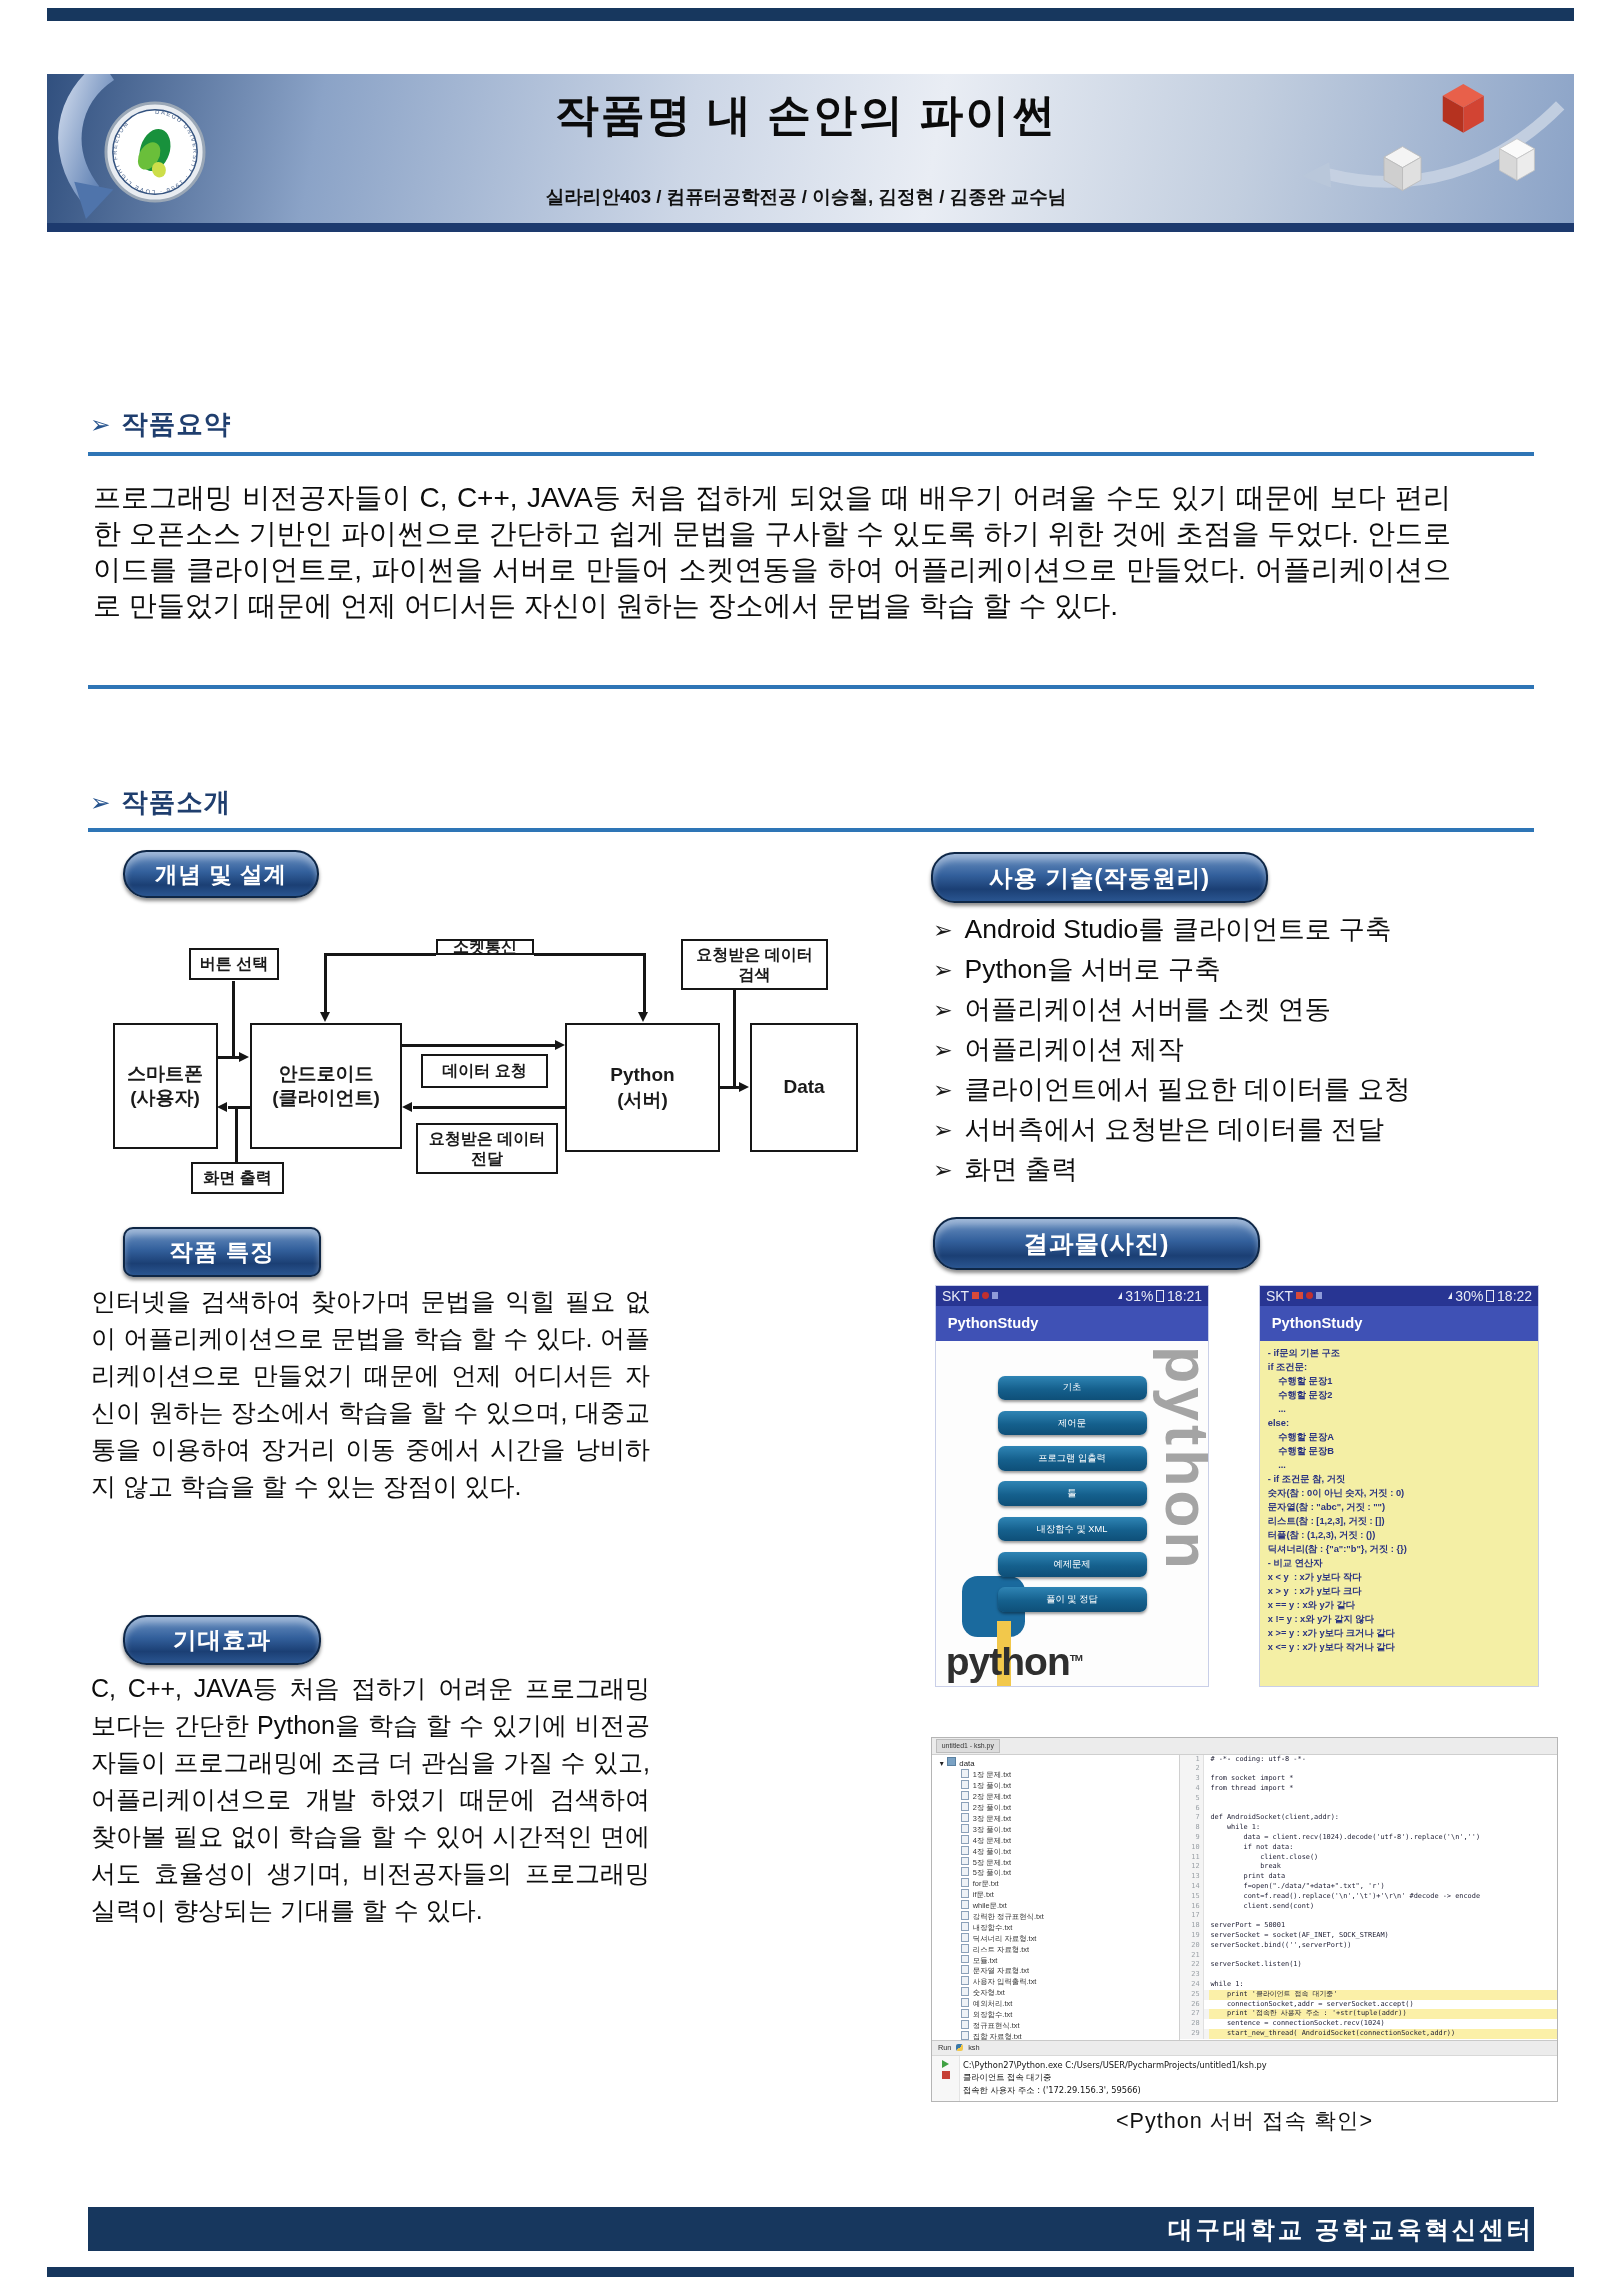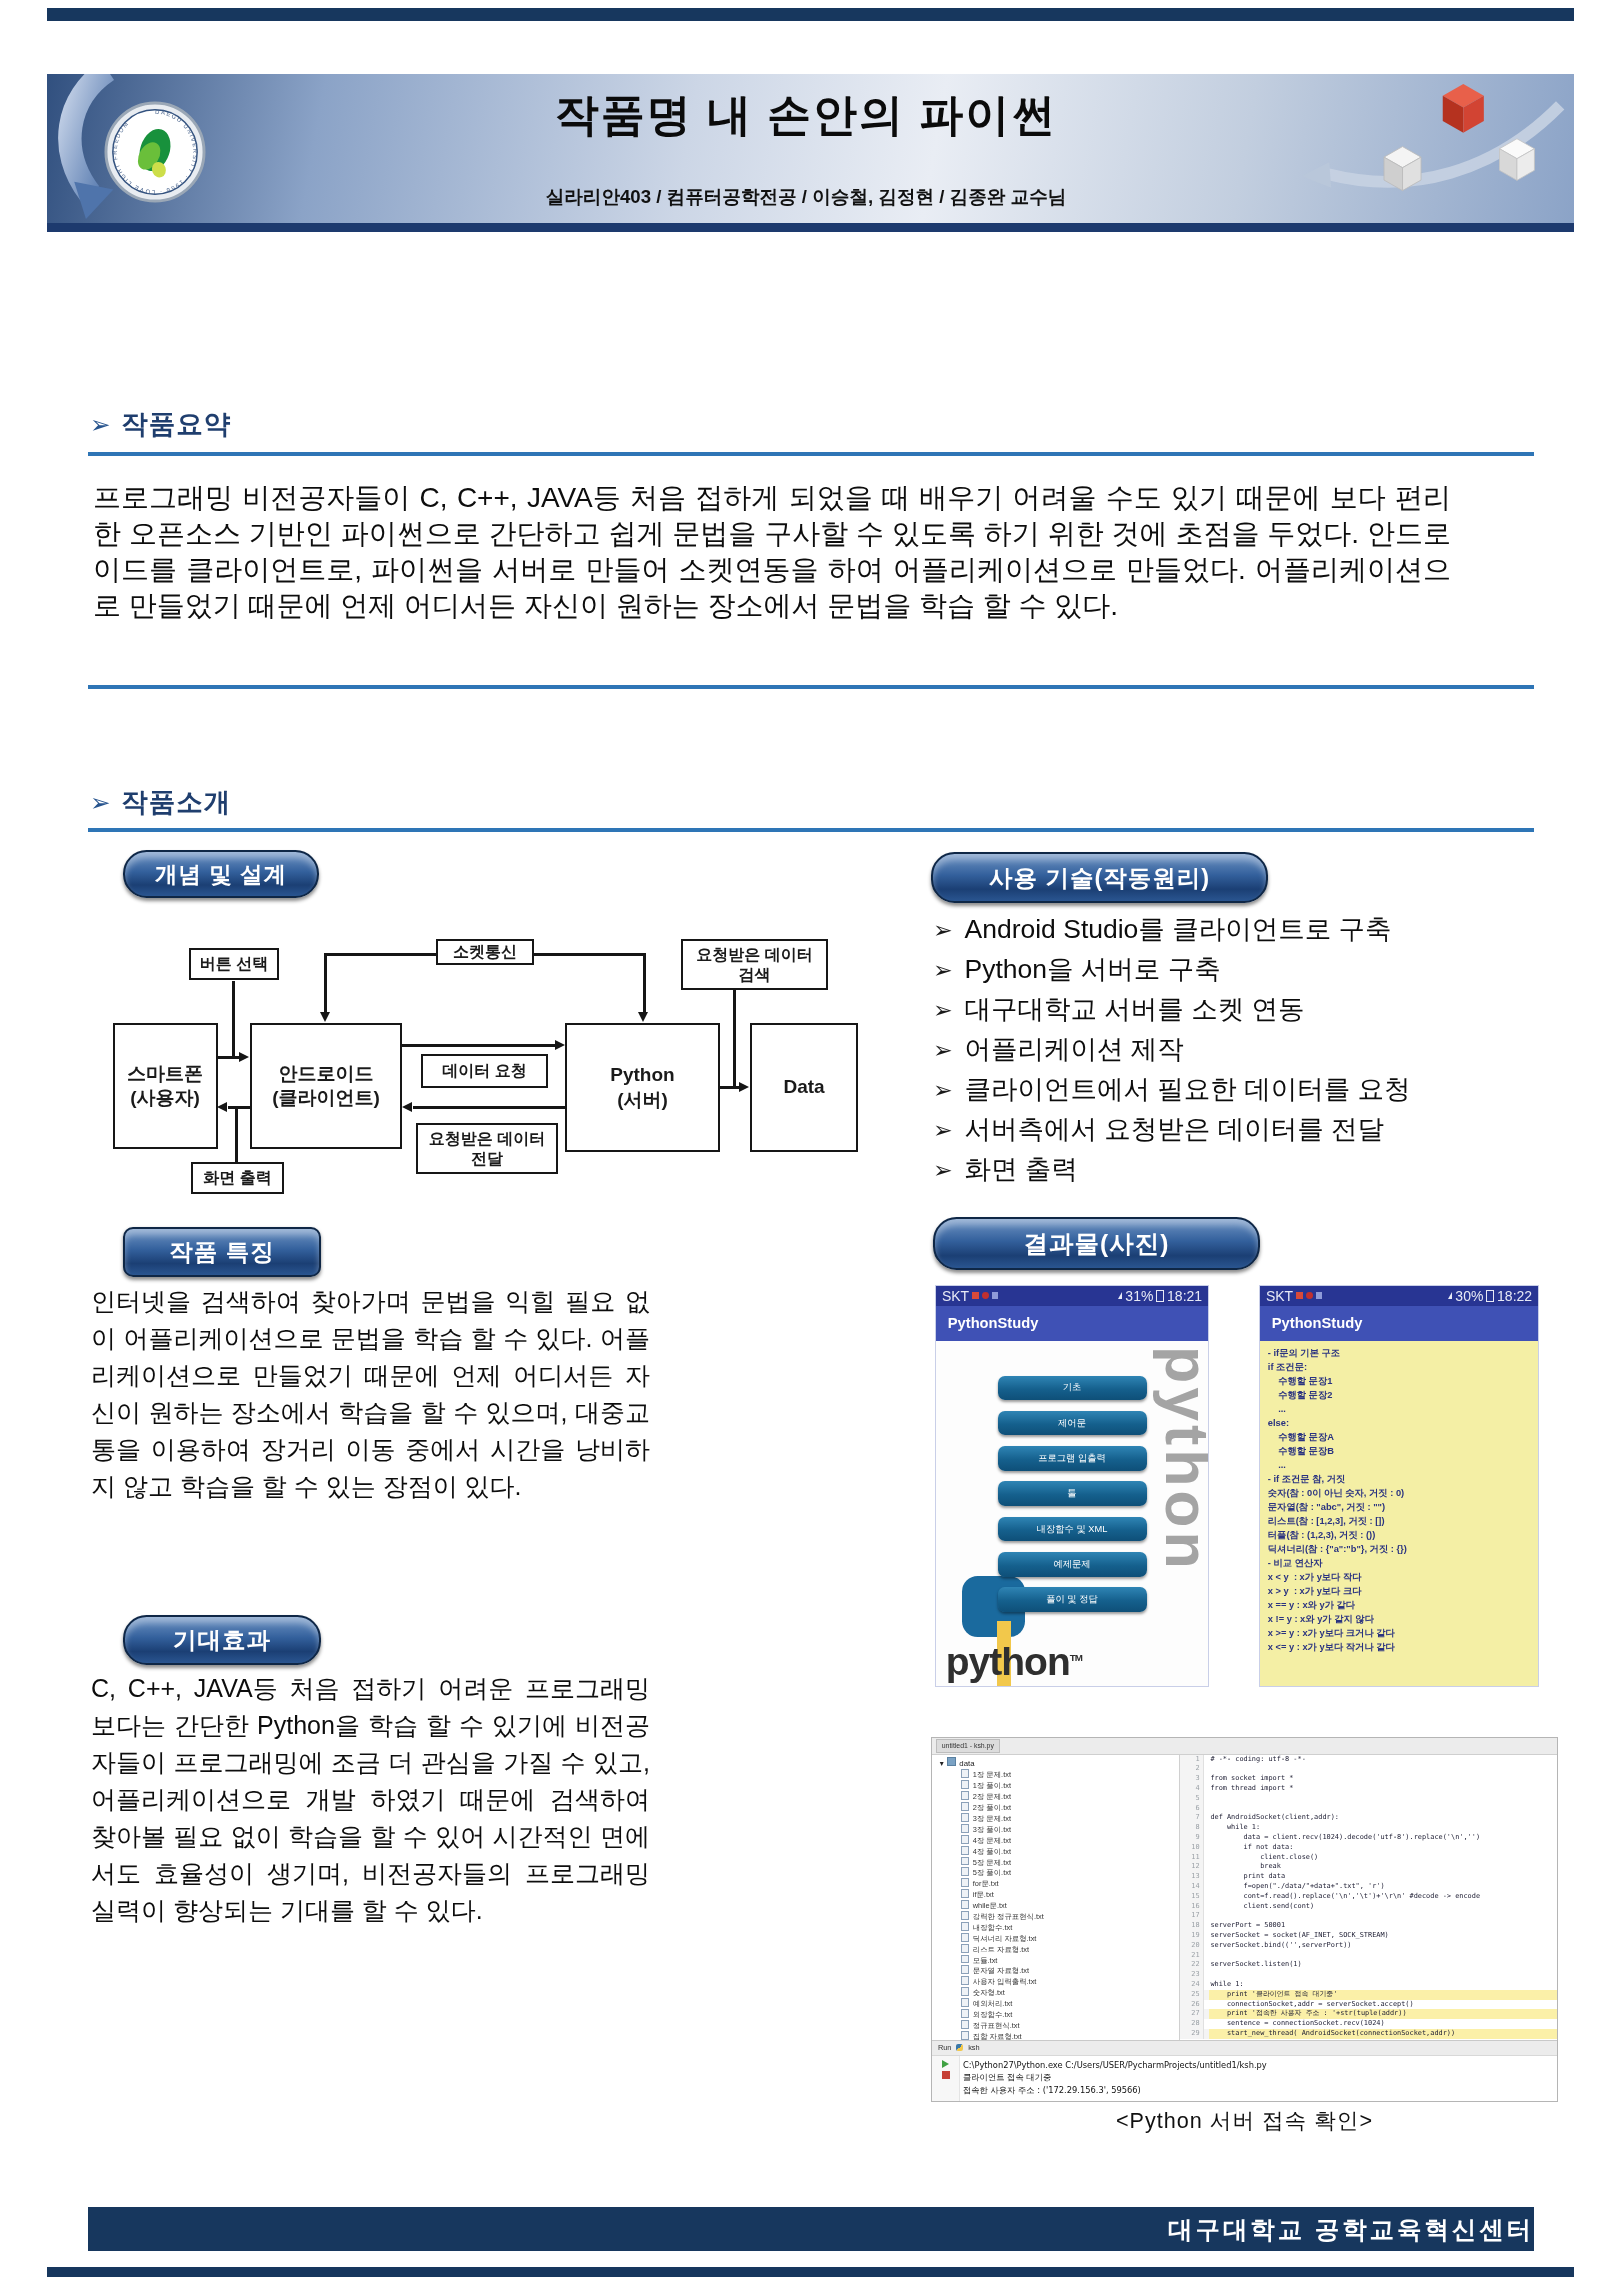--- a/index.html
+++ b/index.html
@@ -182,21 +182,21 @@
   <div class="sec-head" style="left:90px;top:784px;">
     <span class="arr">➢</span><span>작품소개</span>
   </div>
   <div class="rule" style="left:88px;top:828px;width:1446px;"></div>
 
   <div class="pill" style="left:123px;top:850px;width:192px;height:44px;font-size:22.5px;">개념 및 설계</div>
 
   <div class="diagram">
 
     <div class="dg-box dg-label" style="left:96px;top:41px;width:90px;height:32px;">버튼 선택</div>
-    <div class="dg-box dg-label" style="left:343px;top:32px;width:98px;height:26px;">소켓통신</div>
+    <div class="dg-box dg-label" style="left:343px;top:32px;width:98px;height:16px;">소켓통신</div>
     <div class="dg-box dg-label" style="left:588px;top:32px;width:147px;height:51px;">요청받은 데이터
 검색</div>
     <div class="dg-box dg-label" style="left:328px;top:147px;width:127px;height:34px;">데이터 요청</div>
     <div class="dg-box dg-label" style="left:323px;top:216px;width:142px;height:51px;">요청받은 데이터
 전달</div>
     <div class="dg-box dg-label" style="left:98px;top:255px;width:93px;height:32px;">화면 출력</div>
 
     <div class="dg-box dg-node" style="left:19.6px;top:116px;width:105px;height:126px;">스마트폰
 (사용자)</div>
     <div class="dg-box dg-node" style="left:157px;top:116px;width:152px;height:126px;">안드로이드
@@ -223,21 +223,21 @@
     <div class="dg-line" style="left:640px;top:83px;width:2.9px;height:98px;"></div>
     <div class="dg-line" style="left:142px;top:201px;width:2.9px;height:54px;"></div>
     <div class="dg-line" style="left:135px;top:199px;width:21.6px;height:2.9px;"></div>
     <div class="ah l" style="left:124px;top:195px;"></div>
   </div>
 
   <div class="pill" style="left:931px;top:852px;width:333px;height:47px;font-size:23.5px;">사용 기술(작동원리)</div>
   <div class="tech-list">
       <div class="tech-item">Android Studio를 클라이언트로 구축</div>
       <div class="tech-item">Python을 서버로 구축</div>
-      <div class="tech-item">대구대학교 서버를 소켓 연동</div>
+      <div class="tech-item">어플리케이션 서버를 소켓 연동</div>
       <div class="tech-item">어플리케이션 제작</div>
       <div class="tech-item">클라이언트에서 필요한 데이터를 요청</div>
       <div class="tech-item">서버측에서 요청받은 데이터를 전달</div>
       <div class="tech-item">화면 출력</div>
     </div>
 
   <div class="pill" style="left:123px;top:1227px;width:194px;height:46px;font-size:23.5px;border-radius:10px;">작품 특징</div>
   <div class="body-text" style="left:91px;top:1283px;width:559px;font-size:25px;line-height:37px;"> 인터넷을 검색하여 찾아가며 문법을 익힐 필요 없이 어플리케이션으로 문법을 학습 할 수 있다. 어플리케이션으로 만들었기 때문에 언제 어디서든 자신이 원하는 장소에서 학습을 할 수 있으며, 대중교통을 이용하여 장거리 이동 중에서 시간을 낭비하지 않고 학습을 할 수 있는 장점이 있다.</div>
 
   <div class="pill" style="left:123px;top:1615px;width:194px;height:46px;font-size:23.5px;">기대효과</div>

